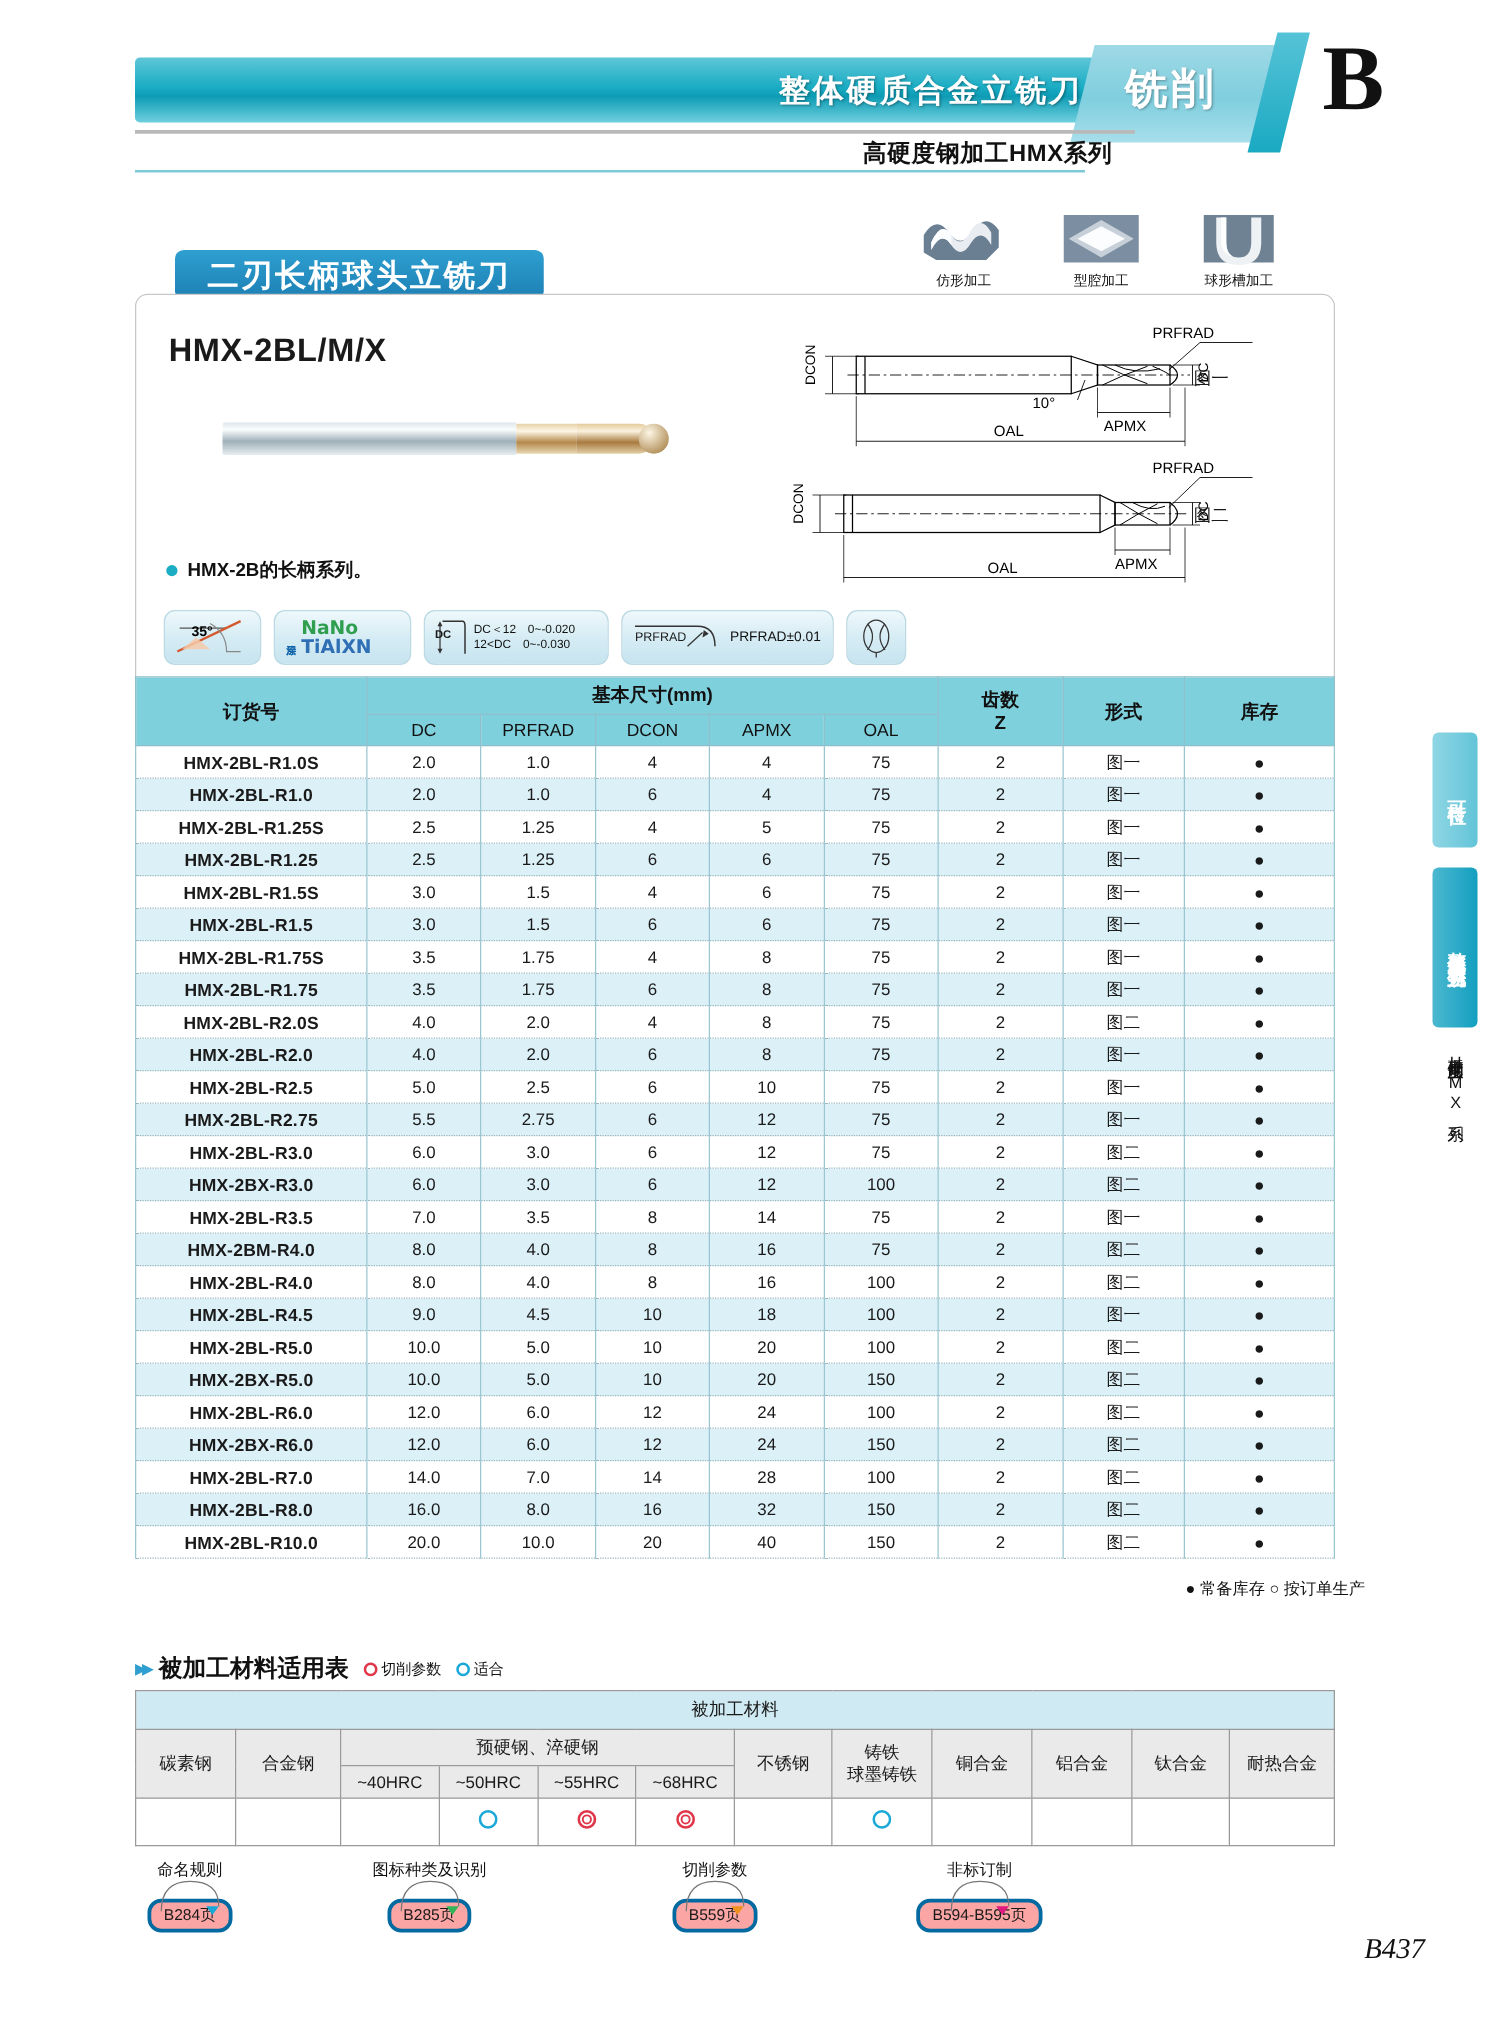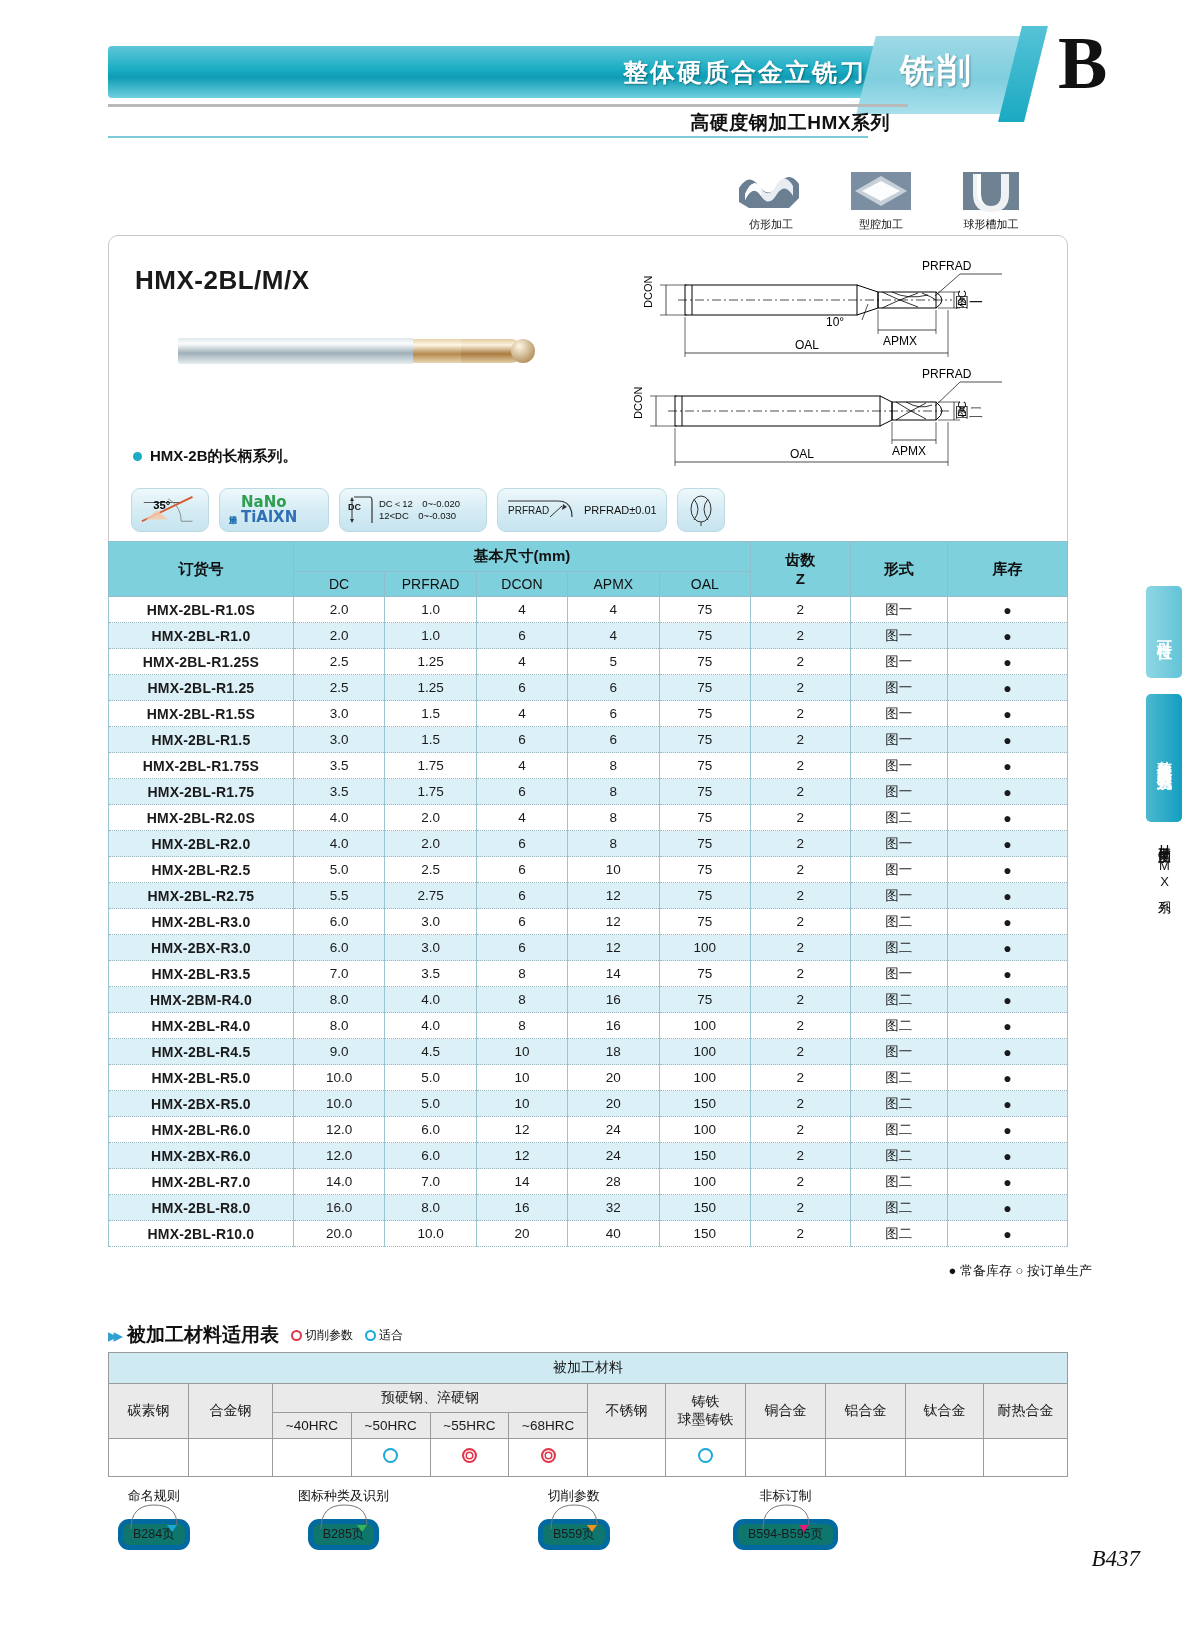--- a/index.html
+++ b/index.html
@@ -164,22 +164,22 @@
   .mtbl .band { background:#cfeaf3; font-size: 14px; font-weight:400; padding: 6px 0; }
   .mtbl th { background:#eaeaea; font-size: 14px; font-weight: 400; padding: 5px 3px; }
   .mtbl th.hrc { font-size: 13.5px; }
   .mtbl td.val { height: 38px; background:#fff; }
 
   
   .flinks { position: absolute; left: 108px; top: 1487px; width: 860px; height: 60px; }
   .flink { position: absolute; text-align: center; }
   .flink-lbl { font-size: 13px; color:#111; white-space: nowrap; }
   .flink-box {
-    margin-top: 14px; border:5px solid #0369a1; border-radius: 11px;
-    background:#0f766e; font-size: 12.5px; padding: 2px 10px; display:inline-block; white-space:nowrap;
+    margin-top: 14px; border:3px solid #0369a1; border-radius: 11px;
+    background:#fca5a5; font-size: 12.5px; padding: 2px 10px; display:inline-block; white-space:nowrap;
   }
   .flink svg { position:absolute; left:50%; top:12px; transform:translateX(-50%); }
   .pageno {
     position: absolute; right: 60px; top: 1546px;
     font-family:"Liberation Serif","DejaVu Serif",serif;
     font-size: 23px; font-style: italic; font-weight:400; color:#111;
   }
 
   
   .stab {
@@ -207,20 +207,23 @@
     </div>
     <div class="hdr-slab"></div>
     <div class="hdr-slab2"></div>
     <div class="hdr-cat">铣削</div>
     <div class="hdr-letter">B</div>
     <div class="hdr-rule1"></div>
     <div class="hdr-rule2"></div>
     <div class="hdr-sub">高硬度钢加工HMX系列</div>
   </div>
 
+  <div class="pill">
+    <span class="pill-txt">二刃长柄球头立铣刀</span>
+  </div>
 
   <div class="micons">
     <div class="micon">
       <div class="micon-box">
         <svg width="72" height="46" viewBox="0 0 72 46">
           <path d="M4 34 L4 20 Q14 4 24 18 Q34 32 44 16 Q54 2 64 16 L64 30 L54 40 L14 40 Z" fill="#6b7f92"></path>
           <path d="M10 26 Q18 8 26 20 Q34 32 42 16 Q50 4 58 18 L58 28 Q50 14 42 26 Q34 40 26 28 Q18 16 10 32 Z" fill="#e9edf1"></path>
           <path d="M10 26 Q18 8 26 20 L26 28 Q18 16 10 32 Z" fill="#fbfdfe"></path>
         </svg>
       </div>

